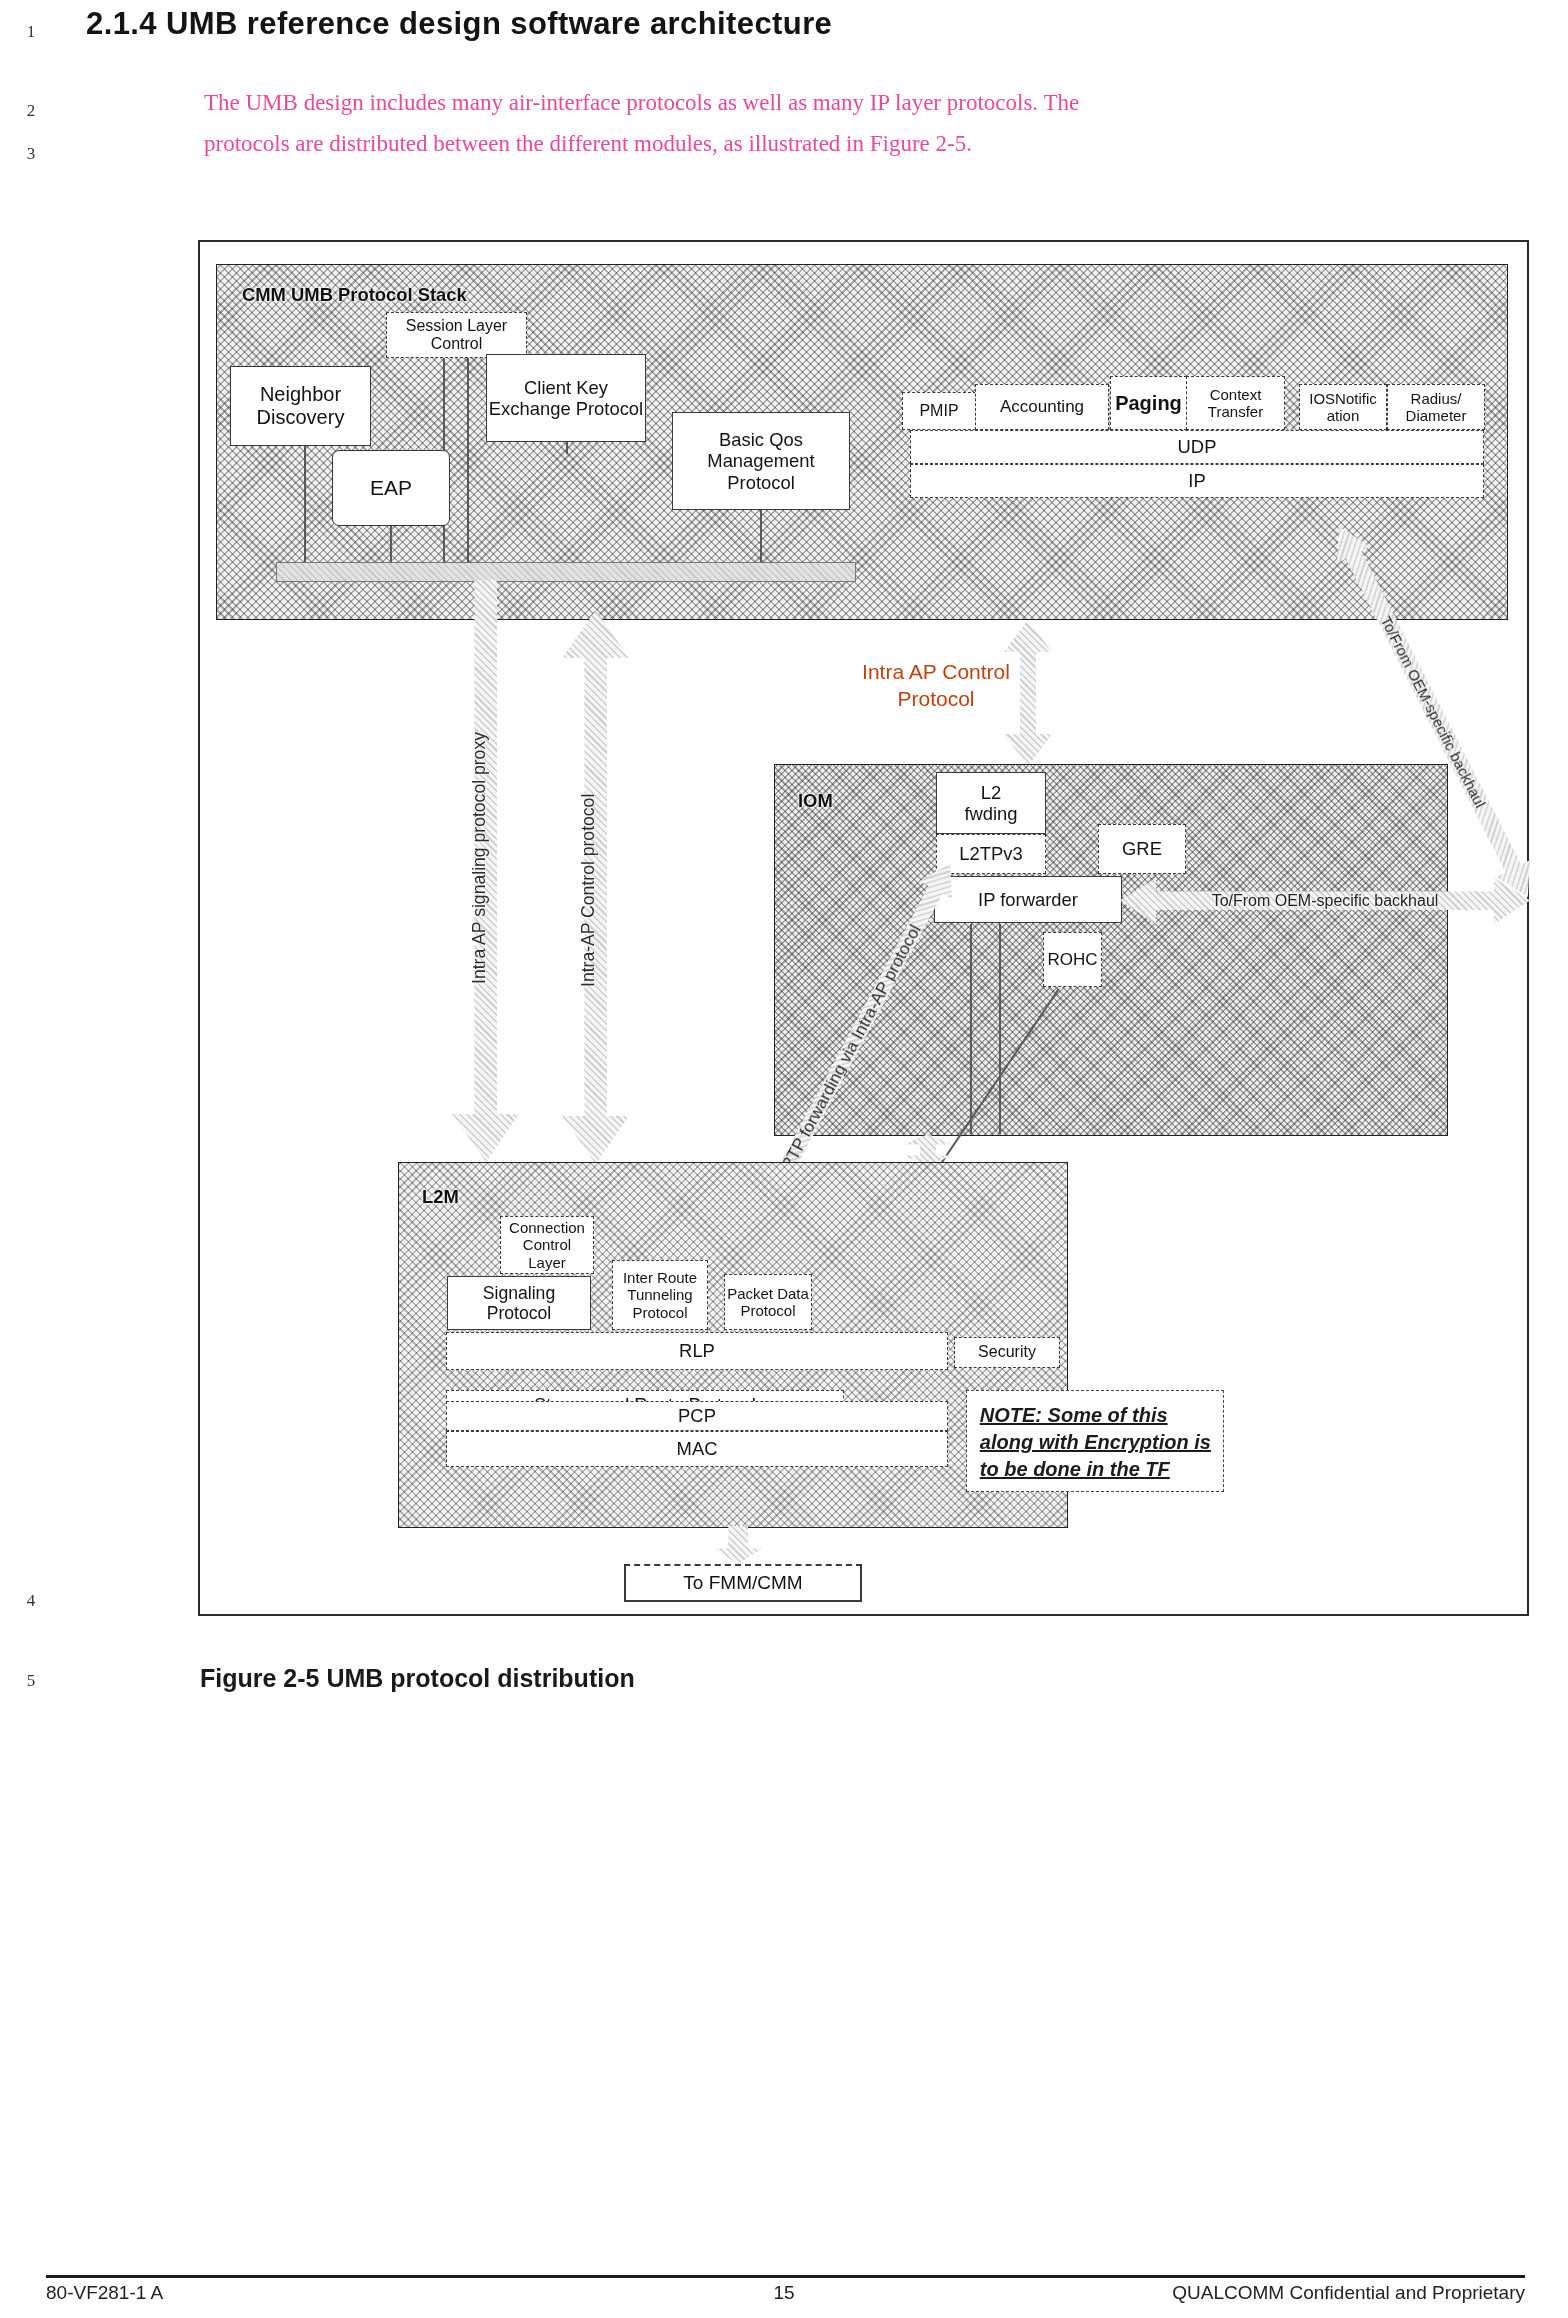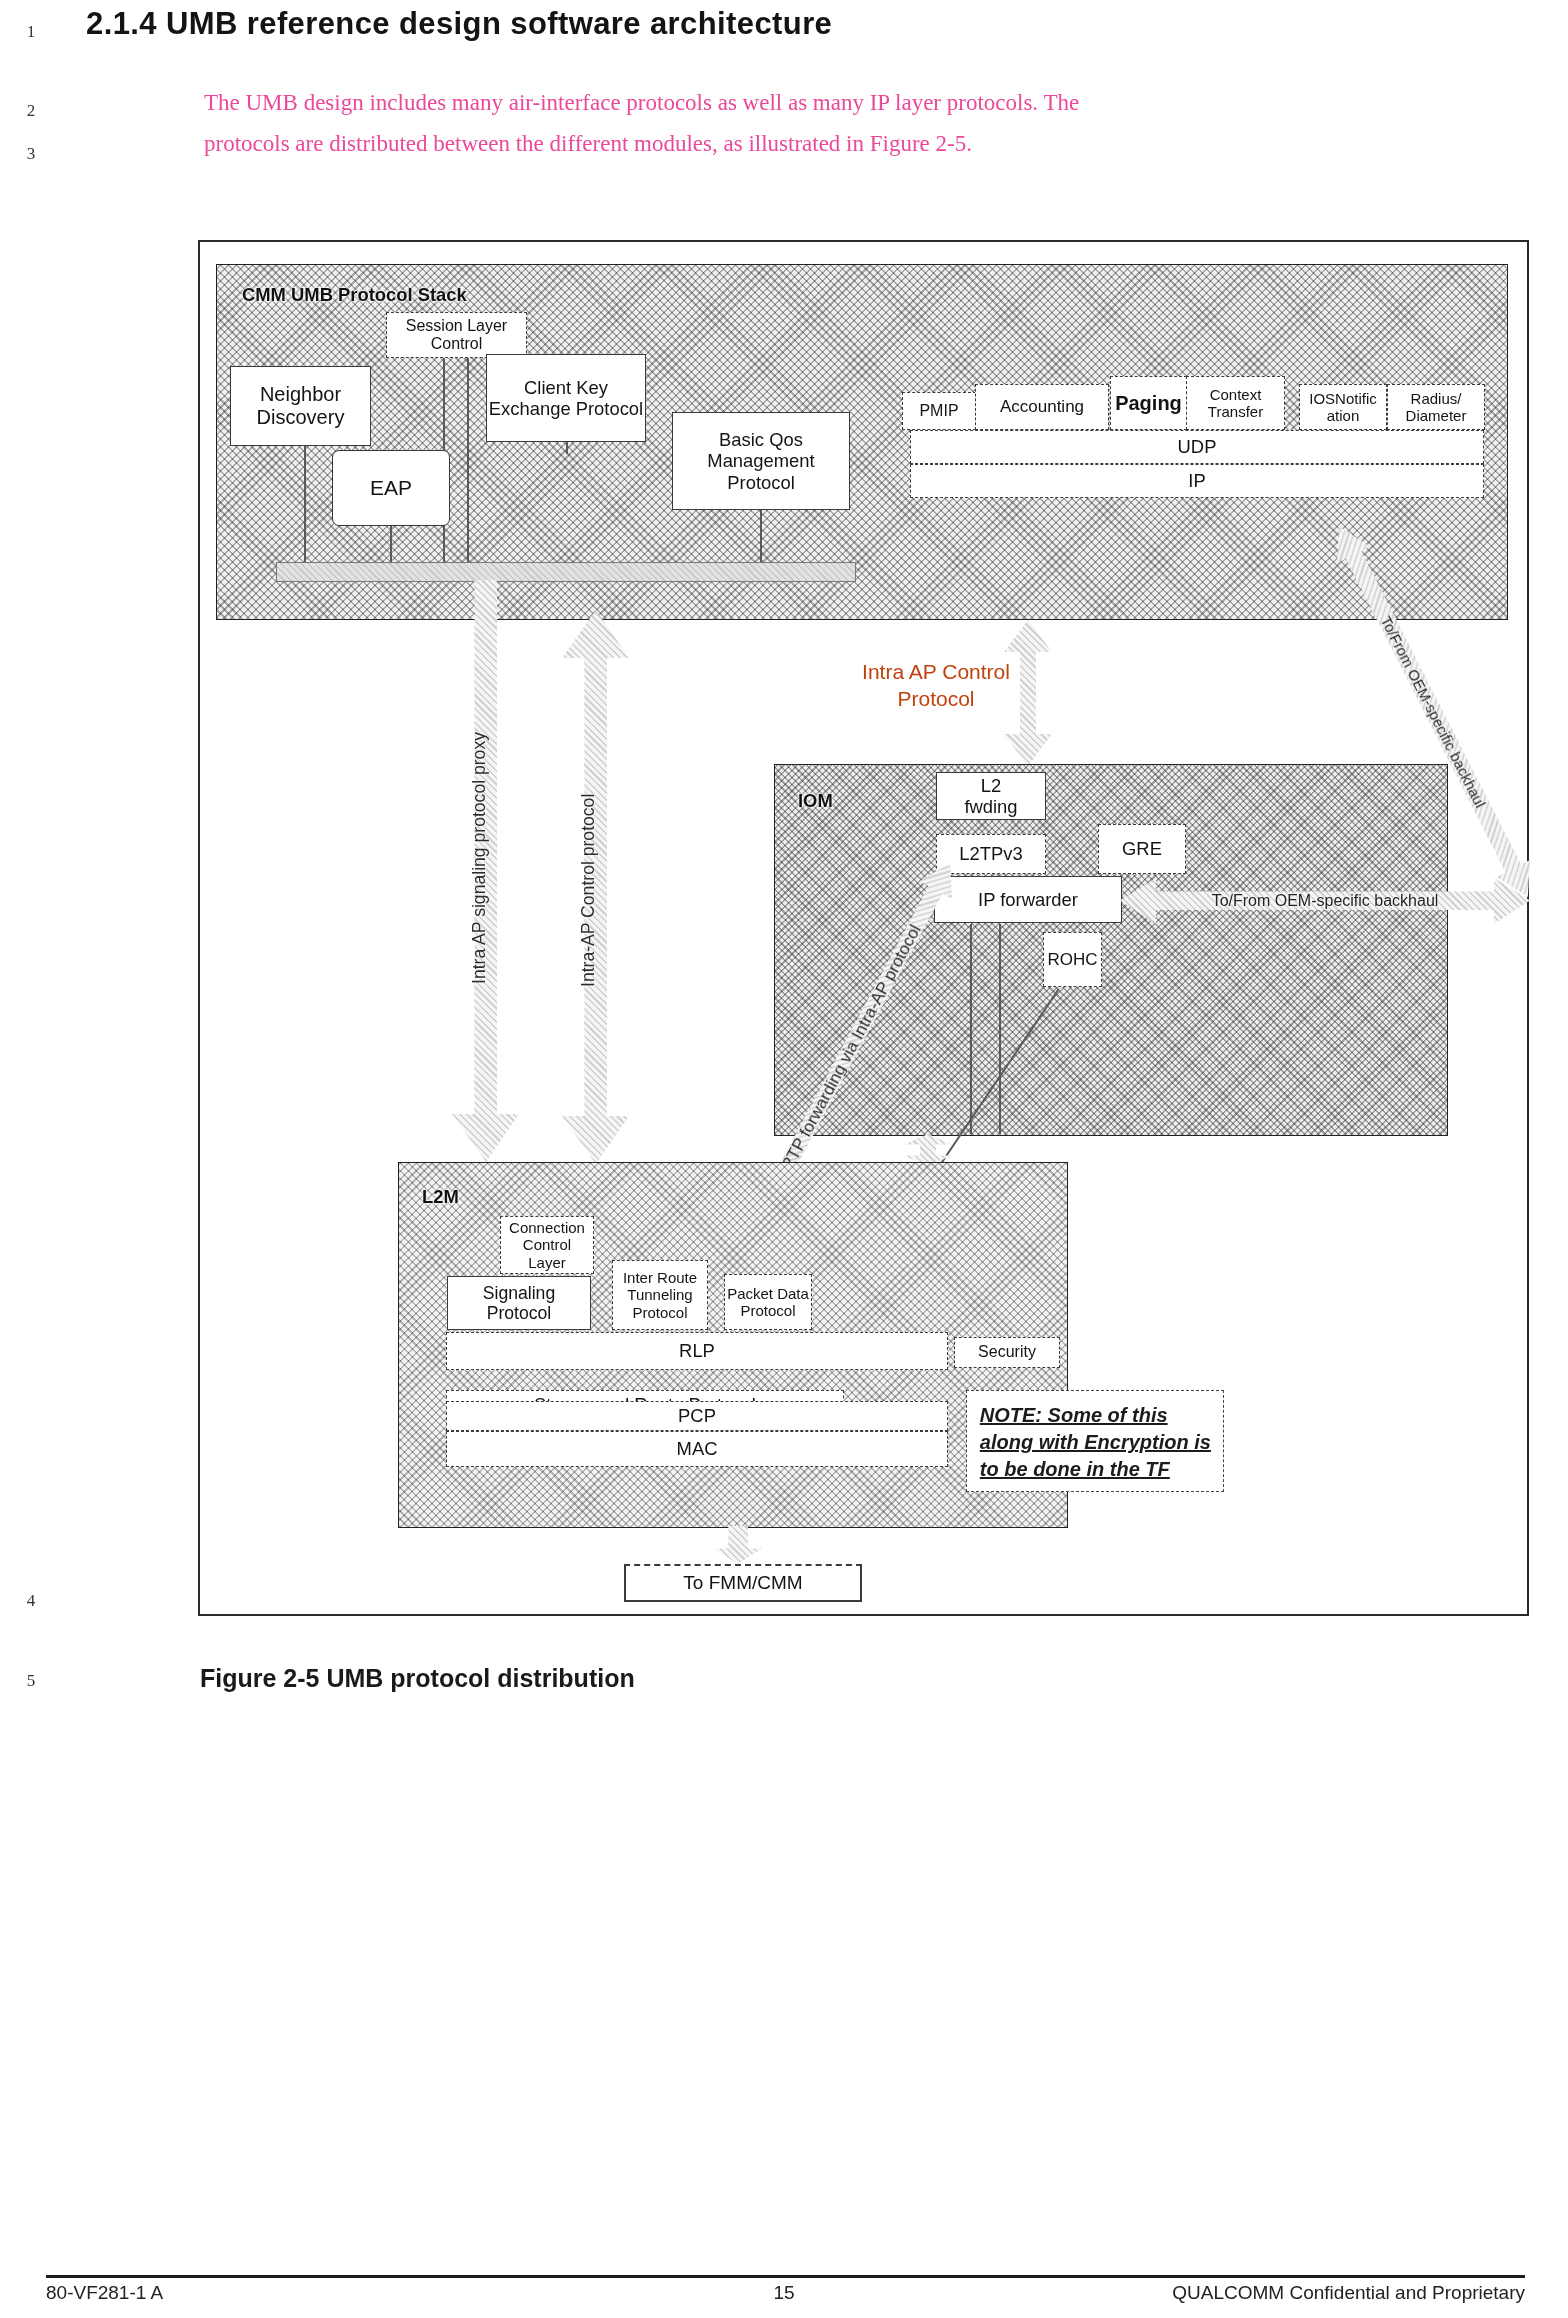--- a/index.html
+++ b/index.html
@@ -116,21 +116,21 @@
 
     <div class="abs hatch-arrow" style="left:1139px;top:266px;width:416px;height:37px;
          transform-origin:0 18.4px;transform:rotate(63deg);
          clip-path:polygon(0px 18.4px,32px 0px,32px 9.6px,384px 9.6px,384px 0px,416px 18.4px,384px 37px,384px 27px,32px 27px,32px 37px);">
       <div class="arrowtext" style="font-size:15px;">To/From OEM-specific backhaul</div>
     </div>
 
     <div class="module hatch-iom" style="left:574px;top:522px;width:672px;height:370px;"></div>
     <div class="module-title" style="left:598px;top:548px;">IOM</div>
 
-    <div class="wbox" style="left:736px;top:530px;width:110px;height:48px;flex-direction:column;align-items:center;">
+    <div class="wbox" style="left:736px;top:530px;width:110px;height:62px;flex-direction:column;align-items:center;">
       <span>L2</span>
       <span>fwding</span>
     </div>
     <div class="wbox dashed" style="left:736px;top:592px;width:110px;height:40px;">L2TPv3</div>
     <div class="wbox dashed" style="left:898px;top:582px;width:88px;height:50px;">GRE</div>
     <div class="wbox" style="left:734px;top:634px;width:188px;height:47px;">IP forwarder</div>
     <div class="wbox dashed" style="left:843px;top:690px;width:59px;height:55px;font-size:17px;">ROHC</div>
 
     <div class="abs hatch-arrow" style="left:920px;top:636px;width:410px;height:46px;
          clip-path:polygon(0px 22.4px,36px 0px,36px 13.6px,374px 13.6px,374px 0px,410px 22.4px,374px 46px,374px 32px,36px 32px,36px 46px);">

